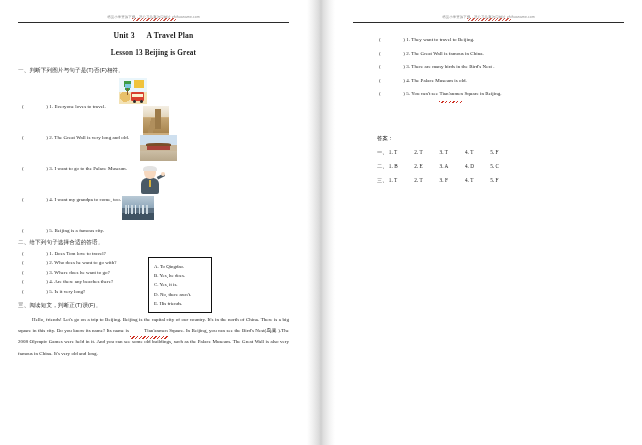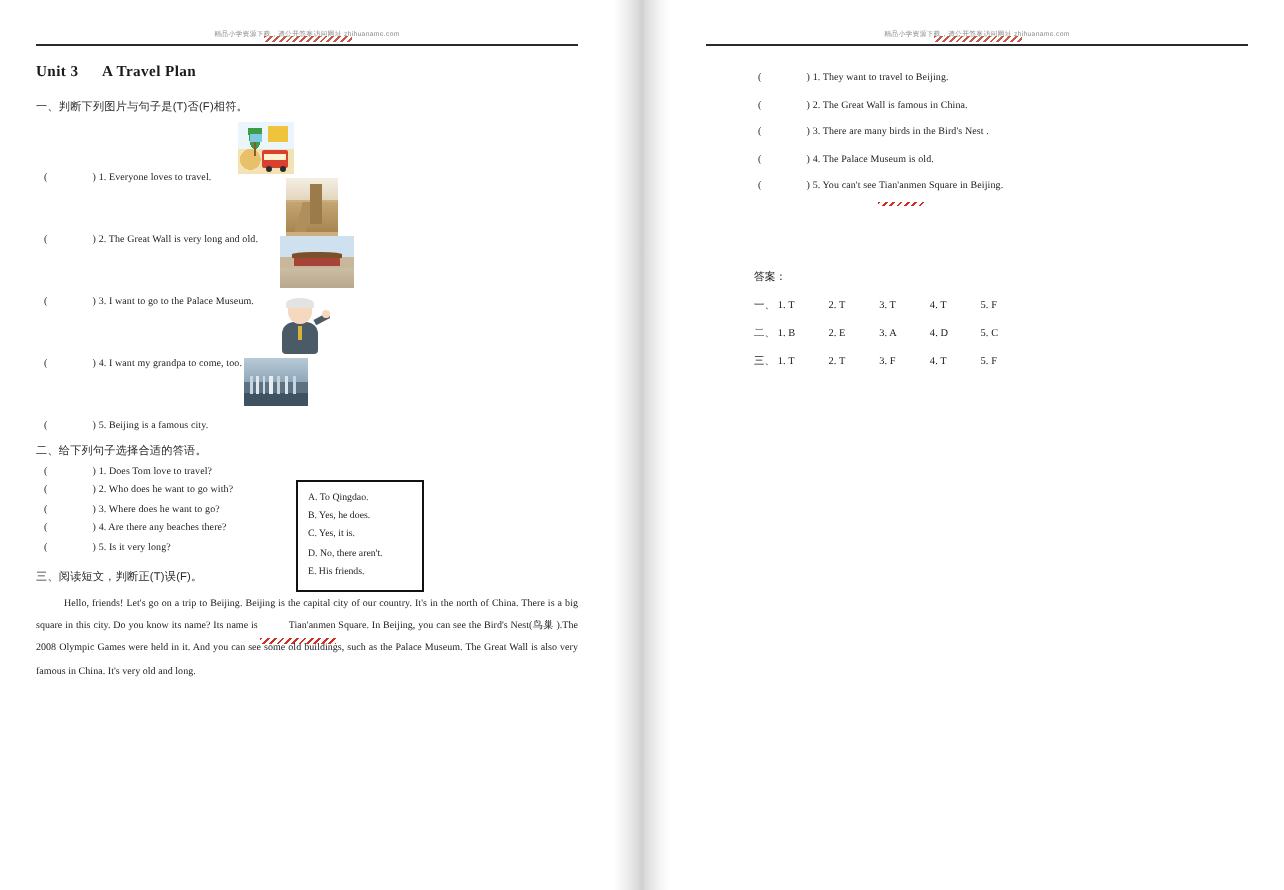--- a/index.html
+++ b/index.html
@@ -72,20 +72,21 @@
     opacity: .85;
   }
   .rule {
     border: 0;
     border-top: 1px solid #2b2b2b;
     margin: 2px 0 0 0;
   }
 
   
   .doc-title {
+    text-align: center;
     font-weight: bold;
     font-size: 7.6px;
     letter-spacing: .2px;
     margin-top: 8px;
   }
   .doc-title .sp { display: inline-block; width: 8px; }
   .doc-sub {
     text-align: center;
     font-weight: bold;
     font-size: 7.2px;
@@ -342,20 +343,25 @@
         <span>精品小学资源下载，请公开答案访问网址 zhihuaname.com</span>
         <span class="wm-underline"></span>
       </div>
       <hr class="rule">
 
       <div class="doc-title">
         <span>Unit 3</span>
         <span class="sp"></span>
         <span>A Travel Plan</span>
       </div>
+      <div class="doc-sub">
+        <span>Lesson 13</span>
+        <span class="sp"></span>
+        <span>Beijing is Great</span>
+      </div>
 
       <div class="sec-head">一、判断下列图片与句子是(T)否(F)相符。</div>
 
       <div class="pic-list">
 
         <div class="pic-row">
           <div class="thumb pic-travel" style="left:101px; top:-1px; width:28px; height:26px;">
             <span class="palm"></span>
             <span class="bldg"></span>
             <span class="bus"></span>

